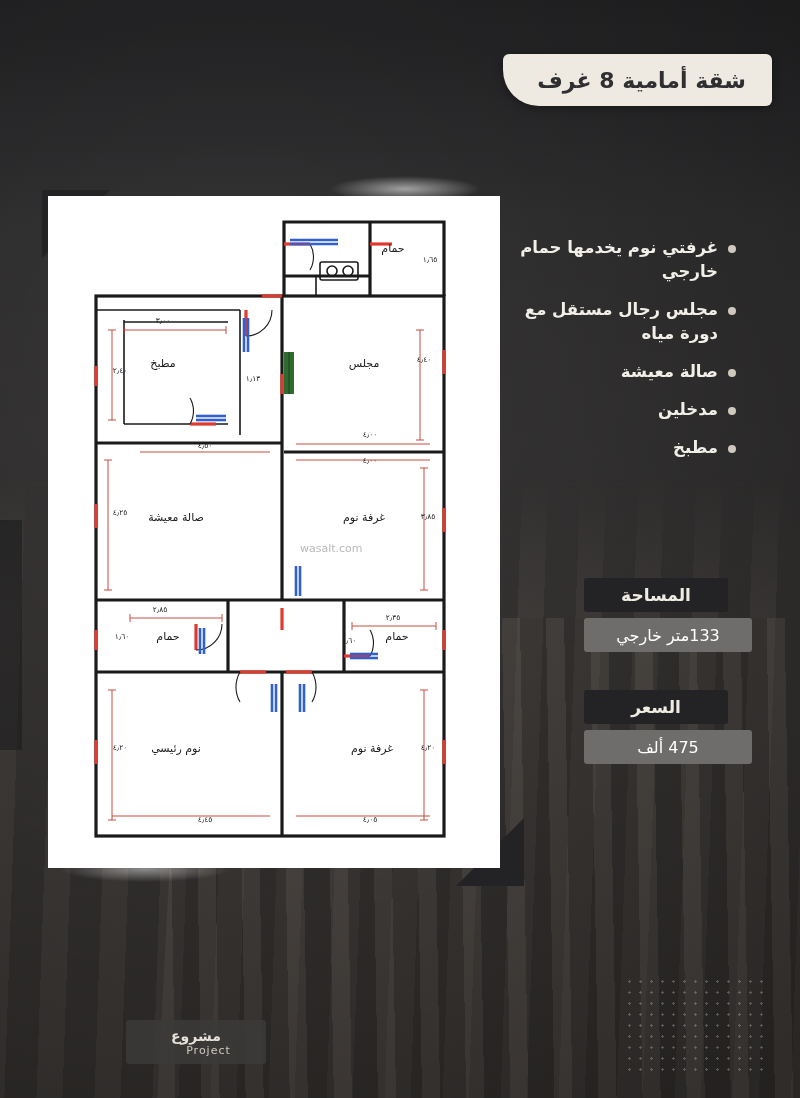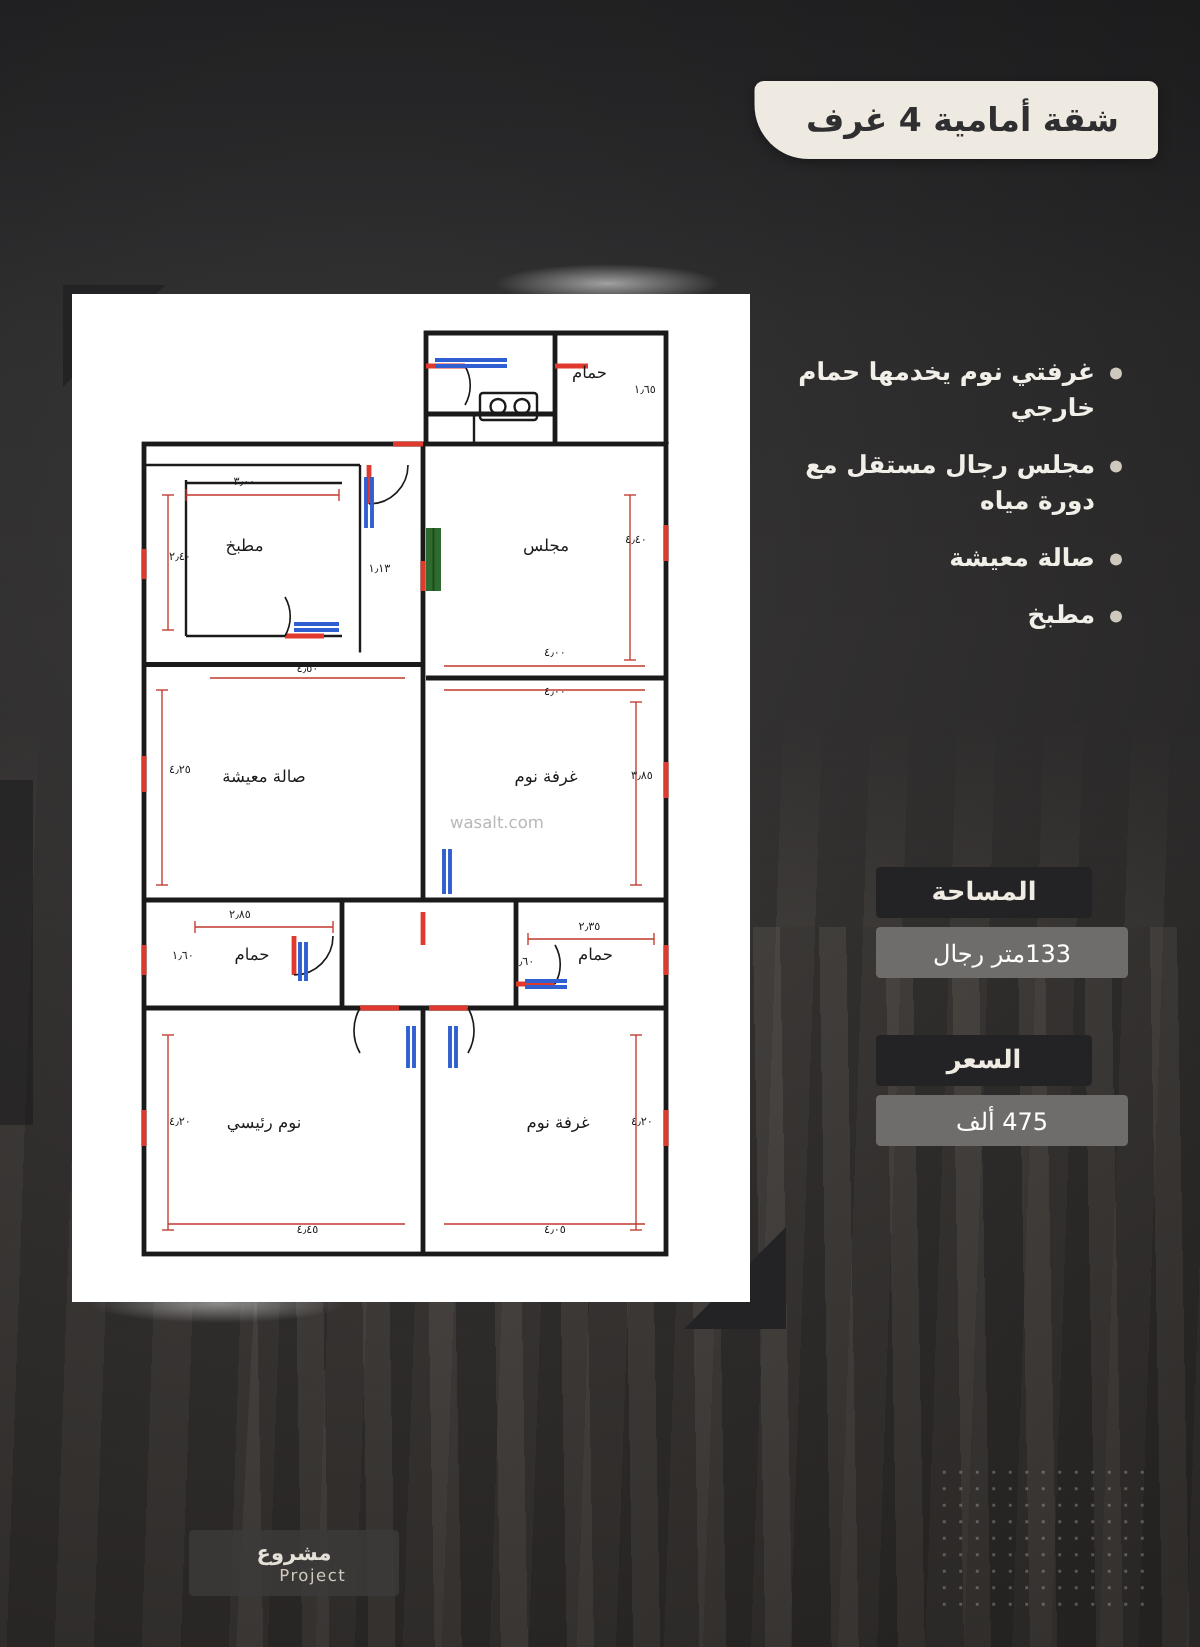--- a/index.html
+++ b/index.html
@@ -110,21 +110,21 @@
   .door-arc { stroke: #1a1a1a; stroke-width: 1.1; fill: none; }
   .door-red { stroke: #e03a2f; stroke-width: 3.2; }
   .win-blue { stroke: #2f5fd0; stroke-width: 2.6; }
   .dim-line { stroke: #c0392b; stroke-width: .9; }
   .rm-label { font-family: "DejaVu Sans", sans-serif; font-size: 11px; fill: #1a1a1a; }
   .dim-label { font-family: "DejaVu Sans", sans-serif; font-size: 7.5px; fill: #1a1a1a; }
   .watermark { font-family: "DejaVu Sans", sans-serif; font-size: 11px; fill: #b9b9b9; }
 
   
   .features {
-    position: absolute; right: 52px; top: 236px;
+    position: absolute; right: 64px; top: 236px;
     width: 250px; direction: rtl; text-align: right;
   }
   .feature {
     display: flex; flex-direction: row; align-items: flex-start;
     gap: 10px; margin-bottom: 14px; justify-content: flex-start;
   }
   .feature .bullet {
     flex: 0 0 auto; width: 8px; height: 8px; border-radius: 50%;
     background: #cfc9bd; margin-top: 9px;
   }
@@ -169,21 +169,21 @@
 
   <div class="bg-photo"></div>
   <div class="bg-building"></div>
   <div class="bg-building2"></div>
   <div class="bg-top-dark"></div>
   <div class="bg-vignette"></div>
   <div class="left-strip"></div>
   <div class="dots"></div>
 
   <div class="title-pill">
-    <span>شقة أمامية 4 غرف</span>
+    <span>شقة أمامية 8 غرف</span>
   </div>
 
   <div class="plan-corner-tl"></div>
   <div class="plan-corner-br"></div>
   <div class="glow-top"></div>
   <div class="glow-bottom"></div>
 
   <div class="plan-card"></div>
 
   <svg class="plan" width="800" height="1098">
@@ -352,27 +352,31 @@
     <div class="feature">
       <span class="bullet"></span>
       <span class="txt">مجلس رجال مستقل مع دورة مياه</span>
     </div>
     <div class="feature">
       <span class="bullet"></span>
       <span class="txt">صالة معيشة</span>
     </div>
     <div class="feature">
       <span class="bullet"></span>
+      <span class="txt">مدخلين</span>
+    </div>
+    <div class="feature">
+      <span class="bullet"></span>
       <span class="txt">مطبخ</span>
     </div>
   </div>
 
   <div class="info-block" id="area-block">
     <div class="info-head">المساحة</div>
-    <div class="info-val">133متر رجال</div>
+    <div class="info-val">133متر خارجي</div>
   </div>
 
   <div class="info-block" id="price-block">
     <div class="info-head">السعر</div>
     <div class="info-val">475 ألف</div>
   </div>
 
   <div class="proj-label">
     <span class="ar">مشروع</span>
     <span class="en">Project</span>

